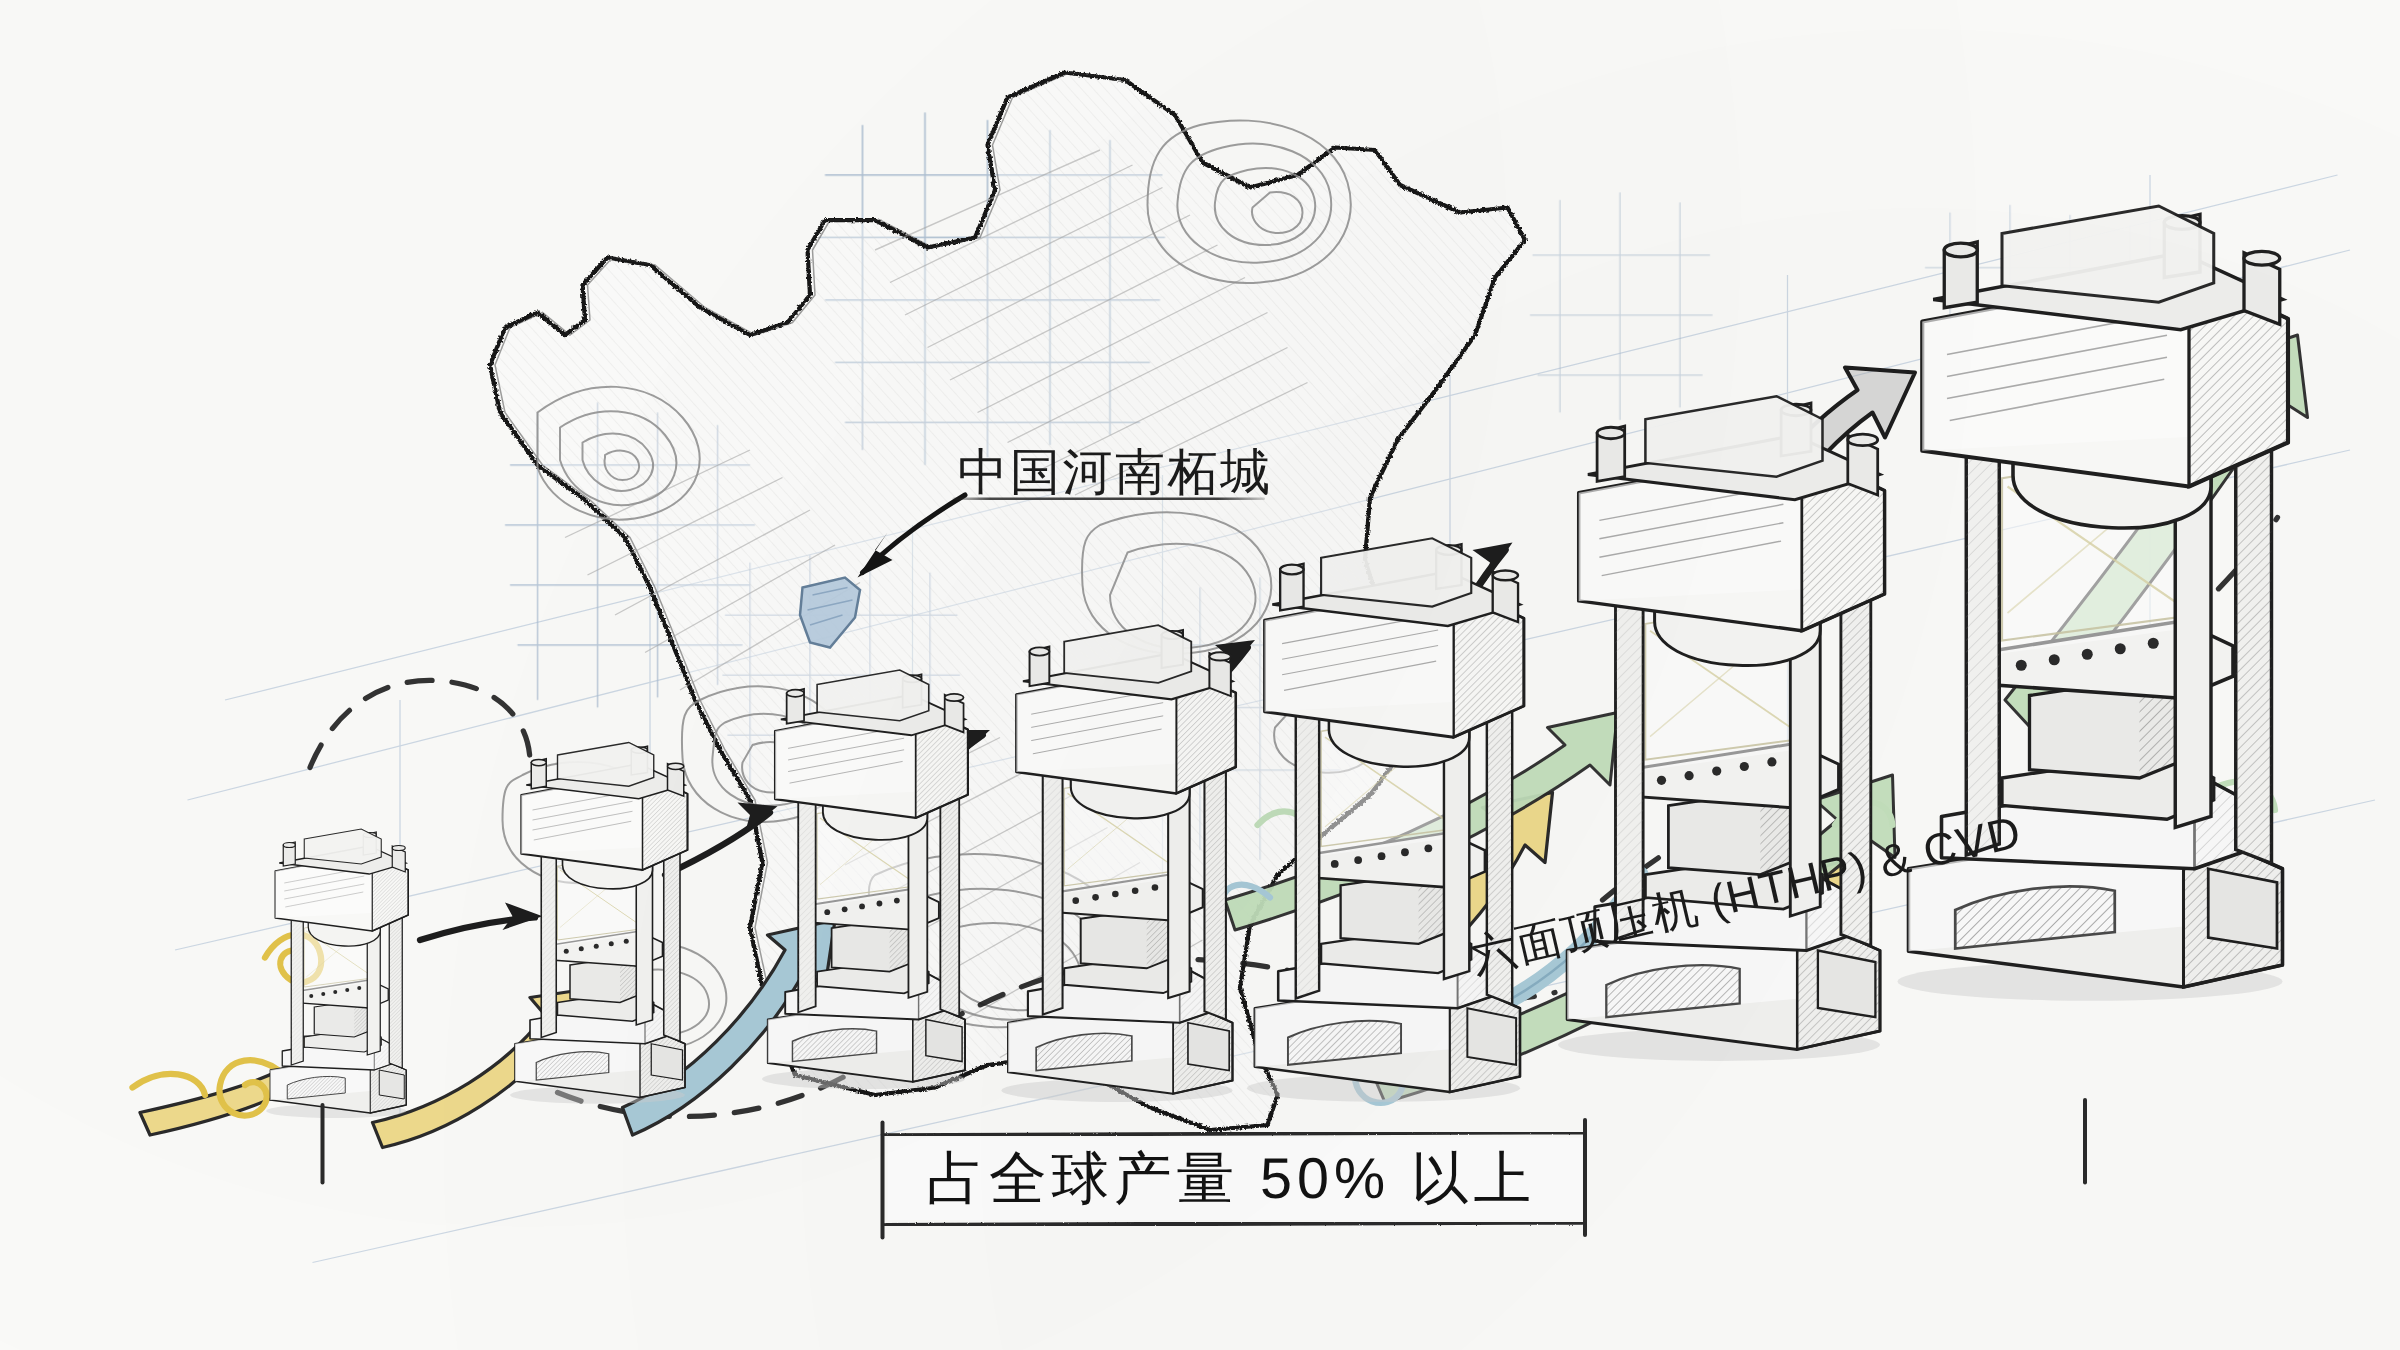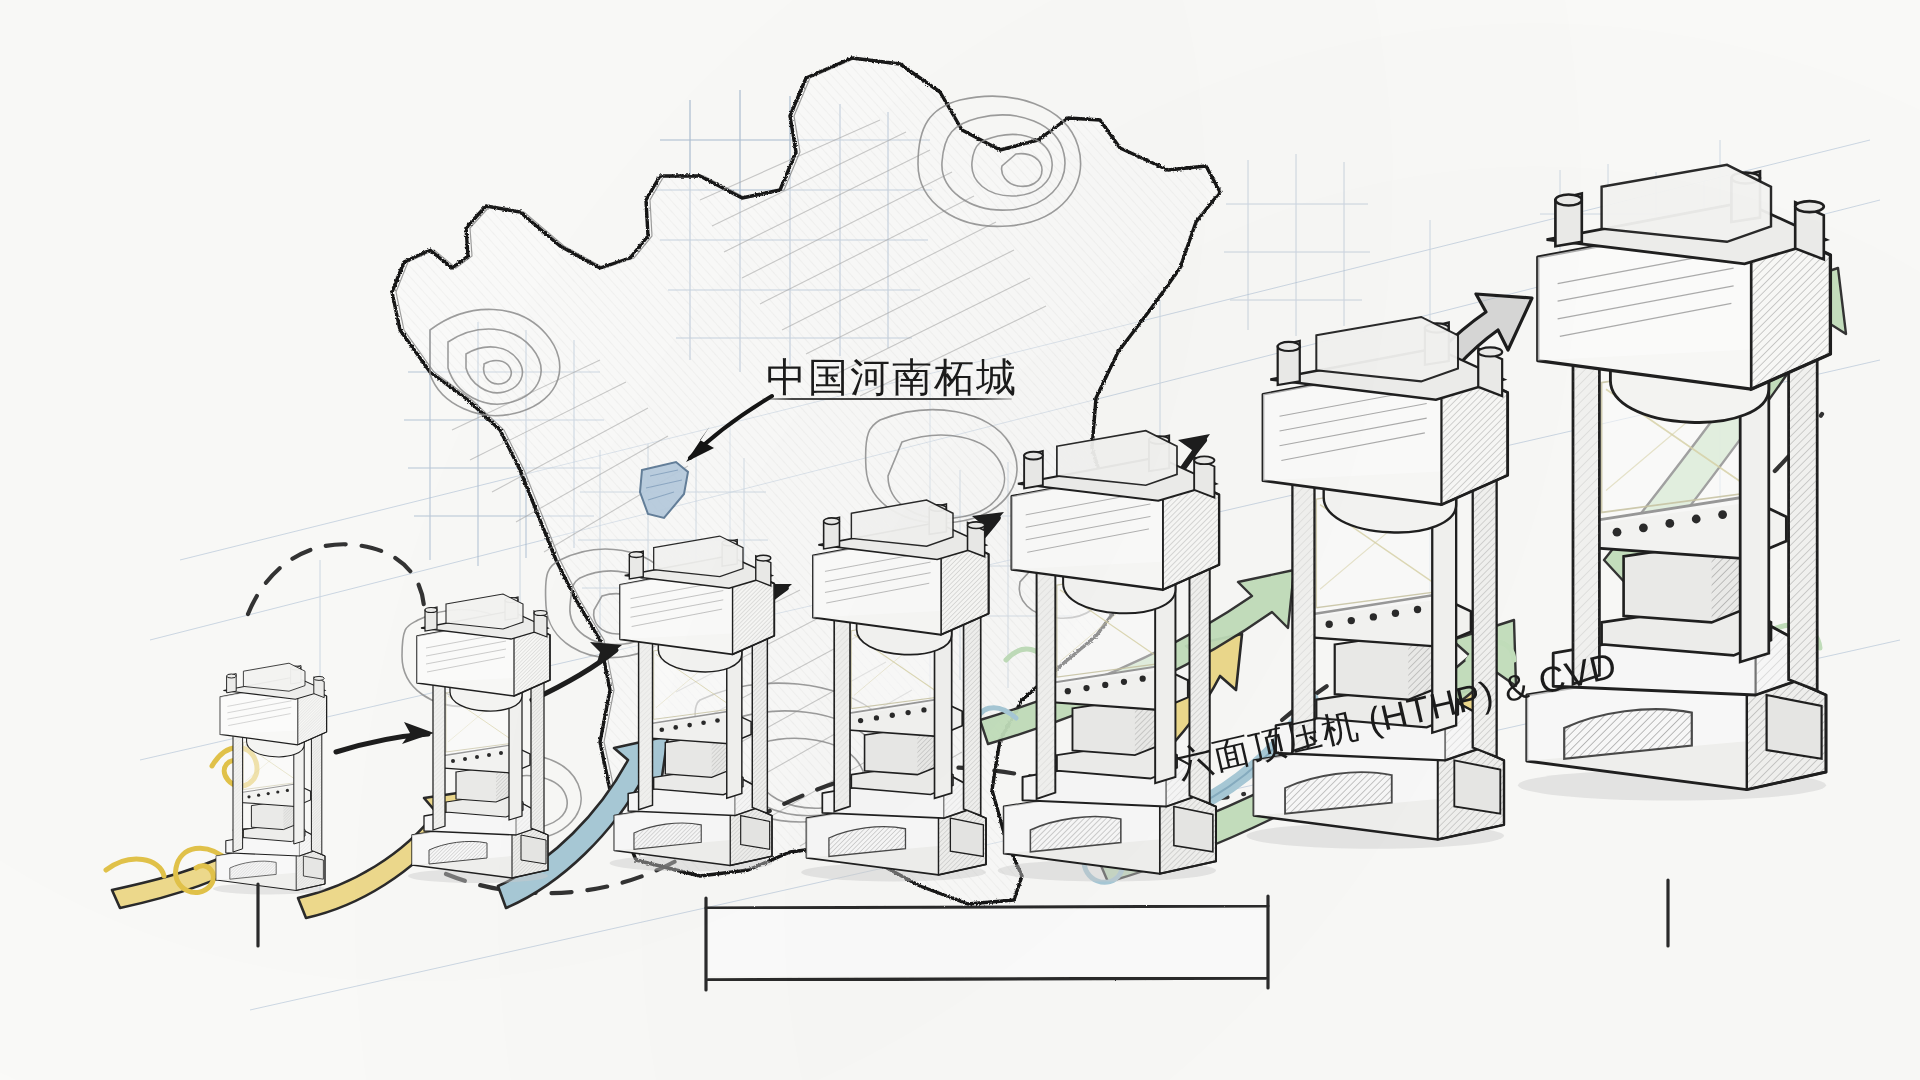--- a/index.html
+++ b/index.html
@@ -463,14 +463,17 @@
     </g>
     <rect x="710" y="910" width="556" height="66" fill="#ffffff" opacity="0.72"></rect>
   </svg>
 
   <div id="city-underline"></div>
 
   <div class="lbl" id="city-label">中国河南柘城</div>
 
   <div class="lbl" id="hthp-label">六面顶压机 (HTHP) &amp; CVD</div>
 
+  <div id="banner">
+    <span id="banner-text">占全球产量 50% 以上</span>
+  </div>
 
 </div>
 
 </body></html>

